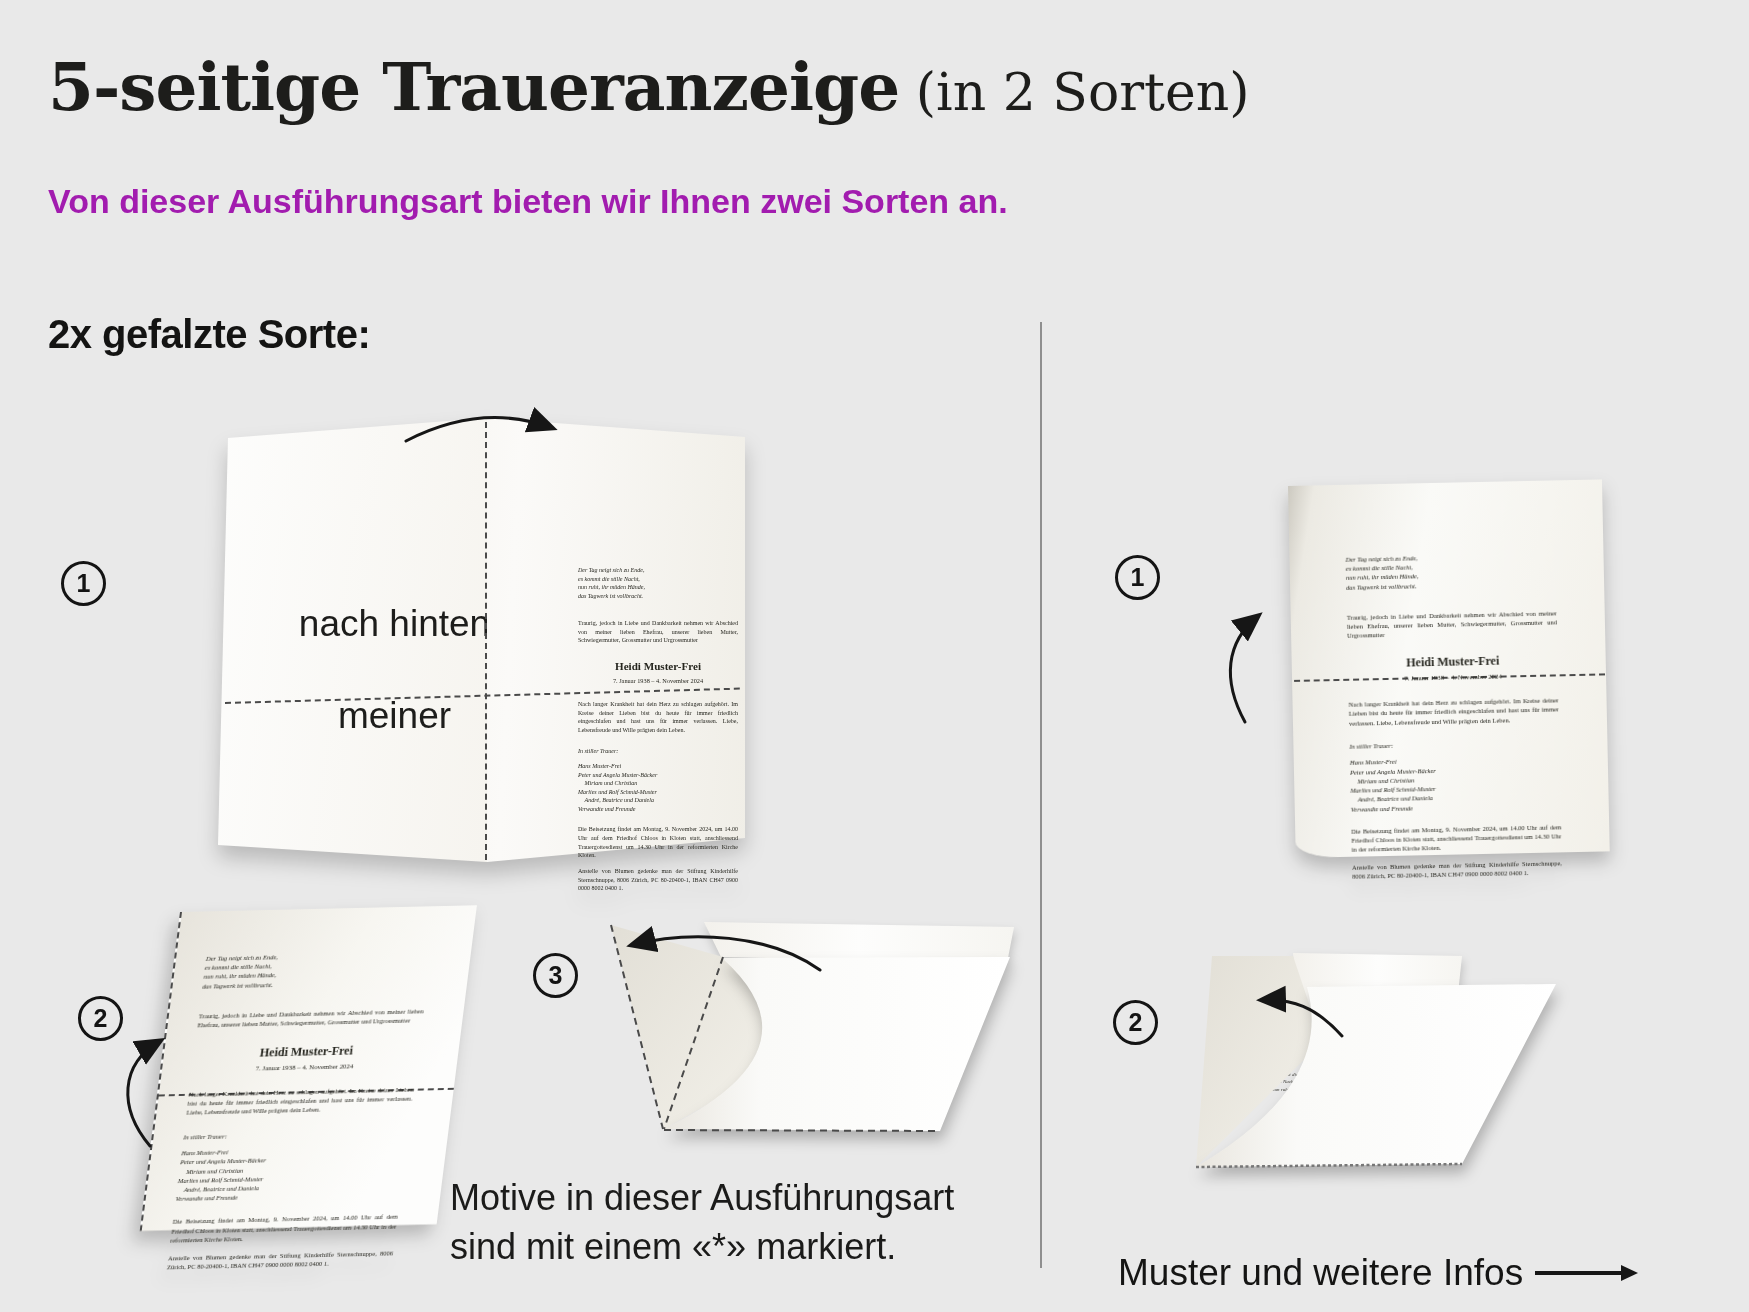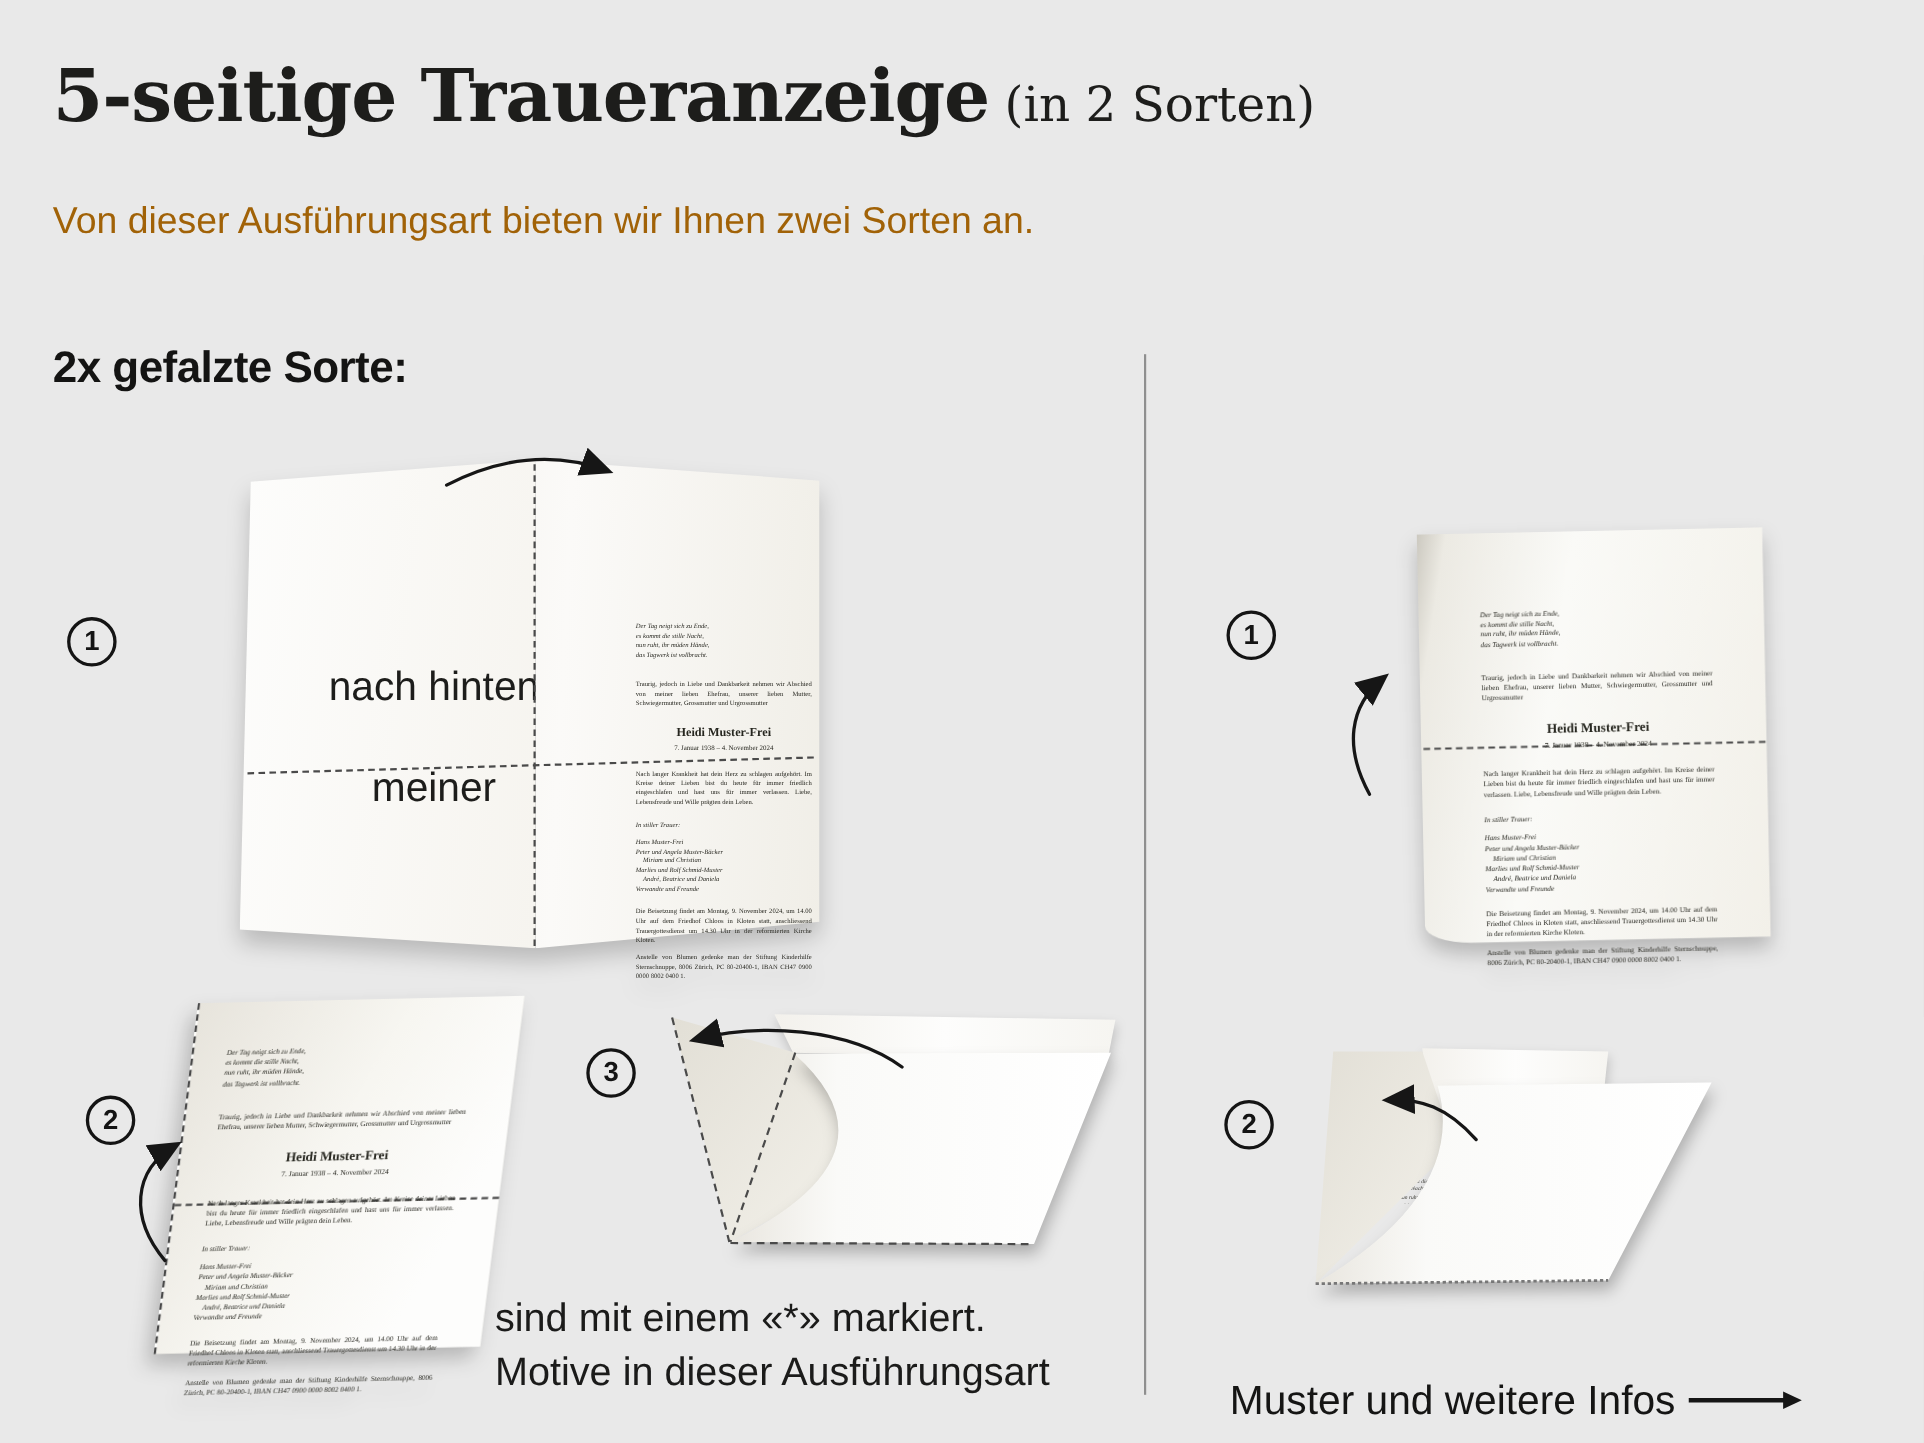--- a/index.html
+++ b/index.html
@@ -1,22 +1,22 @@
 <!DOCTYPE html>
 <html style="--bg: #e9e9e9; --ink: #1d1d1b;"><head>
 <meta charset="utf-8">
 <style>
   html,body{margin:0;padding:0;}
   body{background:#d7d7d7;font-family:"Liberation Sans",sans-serif;}
   .canvas{position:relative;width:1749px;height:1312px;background:var(--bg,#e9e9e9);overflow:hidden;margin:0 auto;}
 
   
   .page-title{position:absolute;left:48px;top:48px;margin:0;color:var(--ink,#1d1d1b);font-family:"DejaVu Serif",serif;font-weight:700;font-size:66px;letter-spacing:-1px;white-space:nowrap;}
-  .page-title .suffix{font-weight:400;font-size:44px;letter-spacing:0;margin-top:30px;}
-  .subtitle{position:absolute;left:48px;top:182px;margin:0;font-size:34px;color:#a16207;}
+  .page-title .suffix{font-weight:400;font-size:52px;letter-spacing:0;margin-top:30px;}
+  .subtitle{position:absolute;left:48px;top:182px;margin:0;font-size:34px;color:#a21caf;font-weight:bold;}
 
   .sec-head{position:absolute;margin:0;font-size:40px;font-weight:700;color:#141413;letter-spacing:-0.5px;text-align:right;}
   .sec-head.left{left:48px;top:312px;}
   .sec-head.right{left:1093px;top:312px;}
 
   .col-divider{position:absolute;left:1040px;top:322px;width:0;height:946px;border-left:2px solid #8f8f8f;}
 
   
   .step-circle{position:absolute;width:39px;height:39px;border:3.5px solid #141414;border-radius:50%;display:flex;align-items:center;justify-content:center;font-weight:700;font-size:25px;color:#141414;background:transparent;z-index:6;}
 
@@ -249,22 +249,22 @@
     </g>
 
     <path class="arrow" marker-end="url(#ah)" d="M406 441 Q482 402 552 428"></path>
     <path class="arrow" marker-end="url(#ah)" d="M150 1146 C118 1108 120 1064 160 1041"></path>
     <path class="arrow" marker-end="url(#ah)" d="M820 970 C770 934 690 930 632 945"></path>
     <path class="arrow" marker-end="url(#ah)" d="M1245 722 C1222 680 1226 642 1258 616"></path>
     <path class="arrow" marker-end="url(#ah)" d="M1342 1036 C1315 1006 1292 999 1262 1000"></path>
   </svg>
 
   <div class="motif-note">
+    <span>Motive in dieser Ausführungsart</span>
     <span>sind mit einem «*» markiert.</span>
-    <span>Motive in dieser Ausführungsart</span>
   </div>
 
   <div class="more-info">
     <span>Muster und weitere Infos</span>
     <svg class="info-arrow" viewBox="0 0 104 20">
       <line x1="0" y1="10" x2="88" y2="10" stroke="#161616" stroke-width="4"></line>
       <path d="M86 2 L103 10 L86 18 Z" fill="#161616"></path>
     </svg>
   </div>
 

